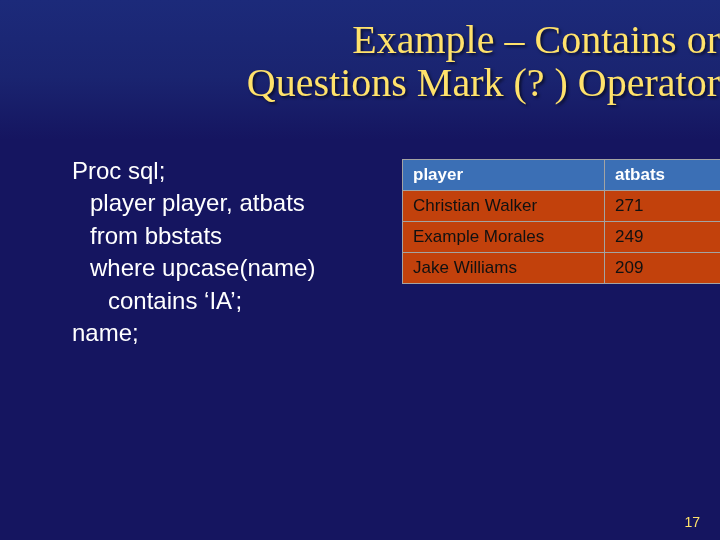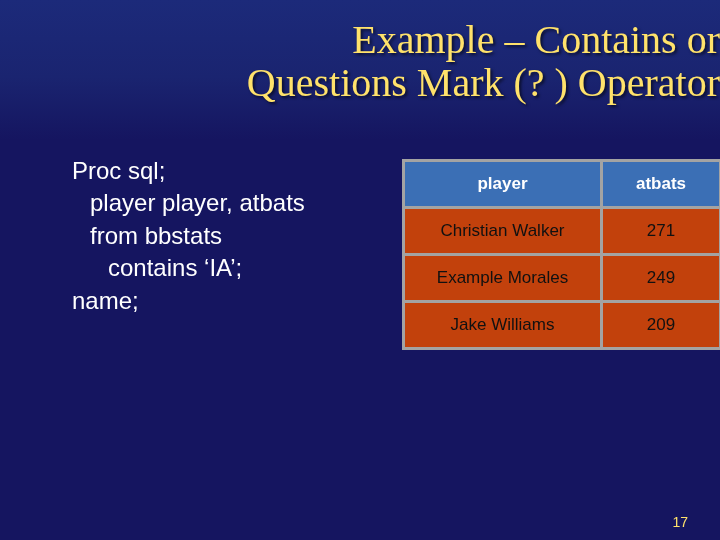--- a/index.html
+++ b/index.html
@@ -48,58 +48,59 @@
     flex:1;
     padding-top:4px;
   }
   table{
     border-collapse:collapse;
     width:320px;
     font-family:Tahoma,Verdana,sans-serif;
     font-size:17px;
   }
   th,td{
-    border:3px solid #a3a3a3;
-    padding:12px 10px;
-    text-align:center;
+    border:1px solid #a3a3a3;
+    padding:5px 10px;
+    text-align:left;
     vertical-align:middle;
   }
   thead th{
     background:#3b6fb5;
     color:#fff;
     font-weight:700;
   }
   tbody td{
     background:#c2410c;
     color:#111;
   }
   tbody td.num{width:96px;}
   .pagenum{
     position:absolute;
-    right:32px;bottom:10px;
+    right:20px;bottom:10px;
     color:#ffe26b;
     font-family:Tahoma,Verdana,sans-serif;
     font-size:14px;
   }
 </style>
 </head>
 <body>
 
 <div class="banner"></div>
 
 <div class="title">
   <div>Example – Contains or</div>
   <div>Questions Mark (? ) Operator</div>
 </div>
 
 <div class="content">
   <div class="code">
     <div class="l">Proc sql;</div>
     <div class="l ind1">player player, atbats</div>
     <div class="l ind1">from bbstats</div>
+    <div class="l ind1">where upcase(name)</div>
     <div class="l ind2">contains ‘IA’;</div>
     <div class="l">name;</div>
   </div>
 
   <div class="tablewrap">
     <table>
       <thead>
         <tr>
           <th>player</th>
           <th>atbats</th>

